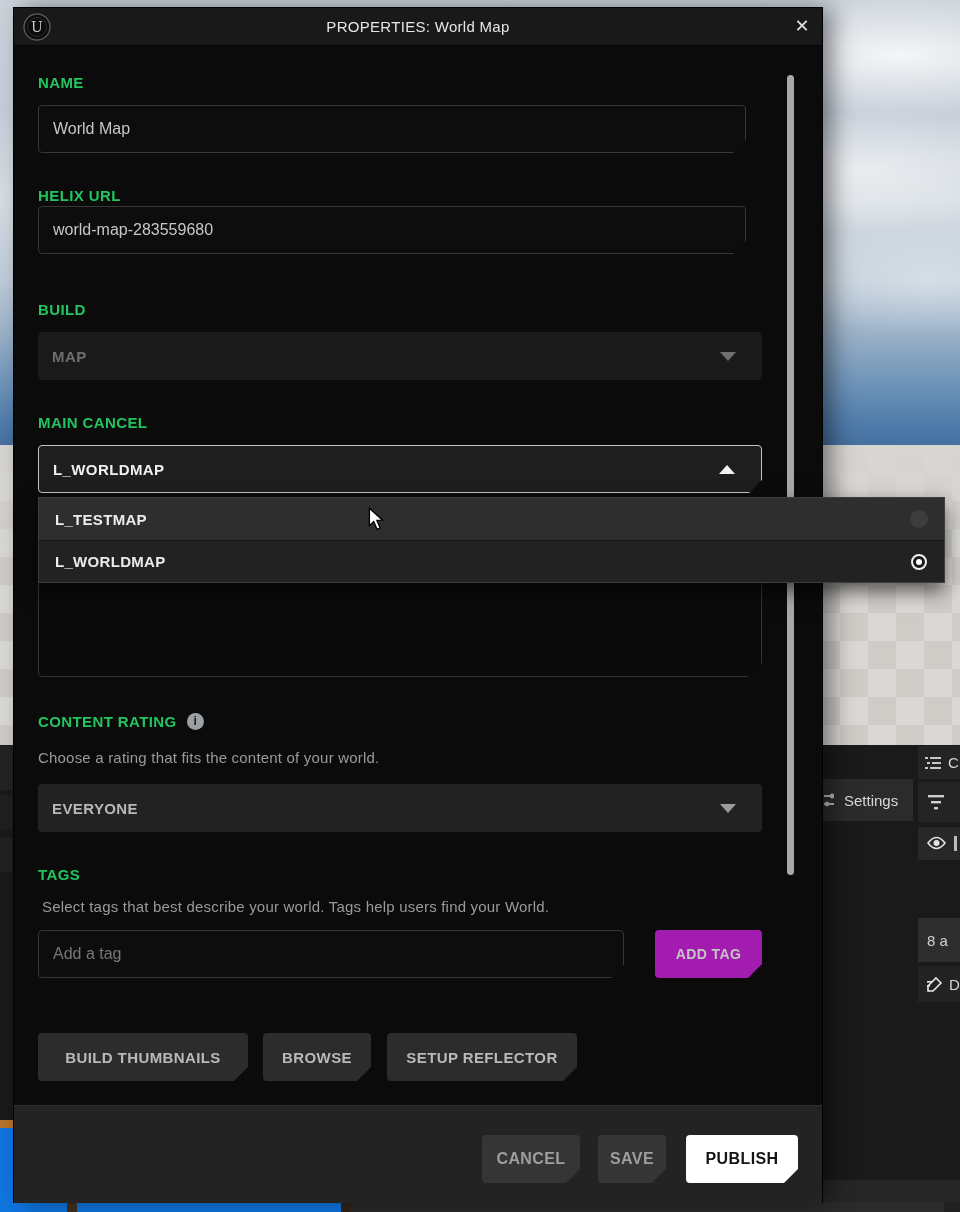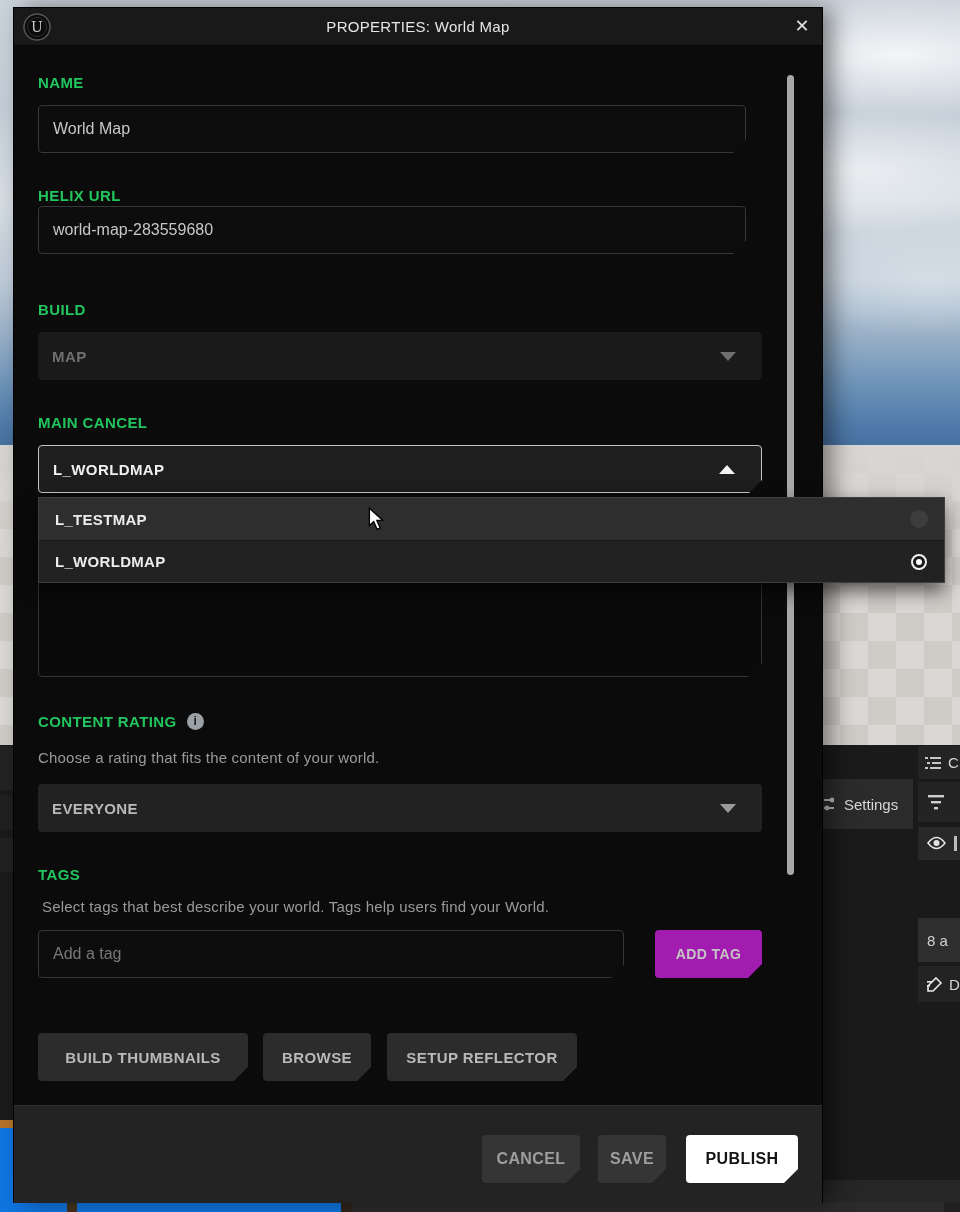--- a/index.html
+++ b/index.html
@@ -90,21 +90,21 @@
     <rect x="0" y="1" width="3" height="2" fill="#c8c8c8"></rect>
       <rect x="5" y="1" width="11" height="2" fill="#c8c8c8"></rect>
     <rect x="2" y="6" width="3" height="2" fill="#c8c8c8"></rect>
       <rect x="7" y="6" width="9" height="2" fill="#c8c8c8"></rect>
     <rect x="0" y="11" width="3" height="2" fill="#c8c8c8"></rect>
       <rect x="5" y="11" width="11" height="2" fill="#c8c8c8"></rect>
   </svg>
   <span class="frag-label">C</span>
 </div>
 
-<div class="abs" style="left:822px;top:779px;width:91px;height:50px;background:#2b2b2b;display:flex;align-items:center;">
+<div class="abs" style="left:822px;top:779px;width:91px;height:42px;background:#2b2b2b;display:flex;align-items:center;">
   <svg width="10" height="16" viewBox="0 0 10 16" style="margin-left:2px;">
     <rect x="0" y="3" width="10" height="2" fill="#bdbdbd"></rect>
       <circle cx="8" cy="4" r="2.4" fill="#bdbdbd"></circle>
     <rect x="0" y="11" width="10" height="2" fill="#bdbdbd"></rect>
       <circle cx="3" cy="12" r="2.4" fill="#bdbdbd"></circle>
   </svg>
   <span style="color:#d8d8d8;font-size:15px;margin-left:10px;">Settings</span>
 </div>
 
 <div class="abs frag" style="left:918px;top:782px;width:42px;height:40px;">

